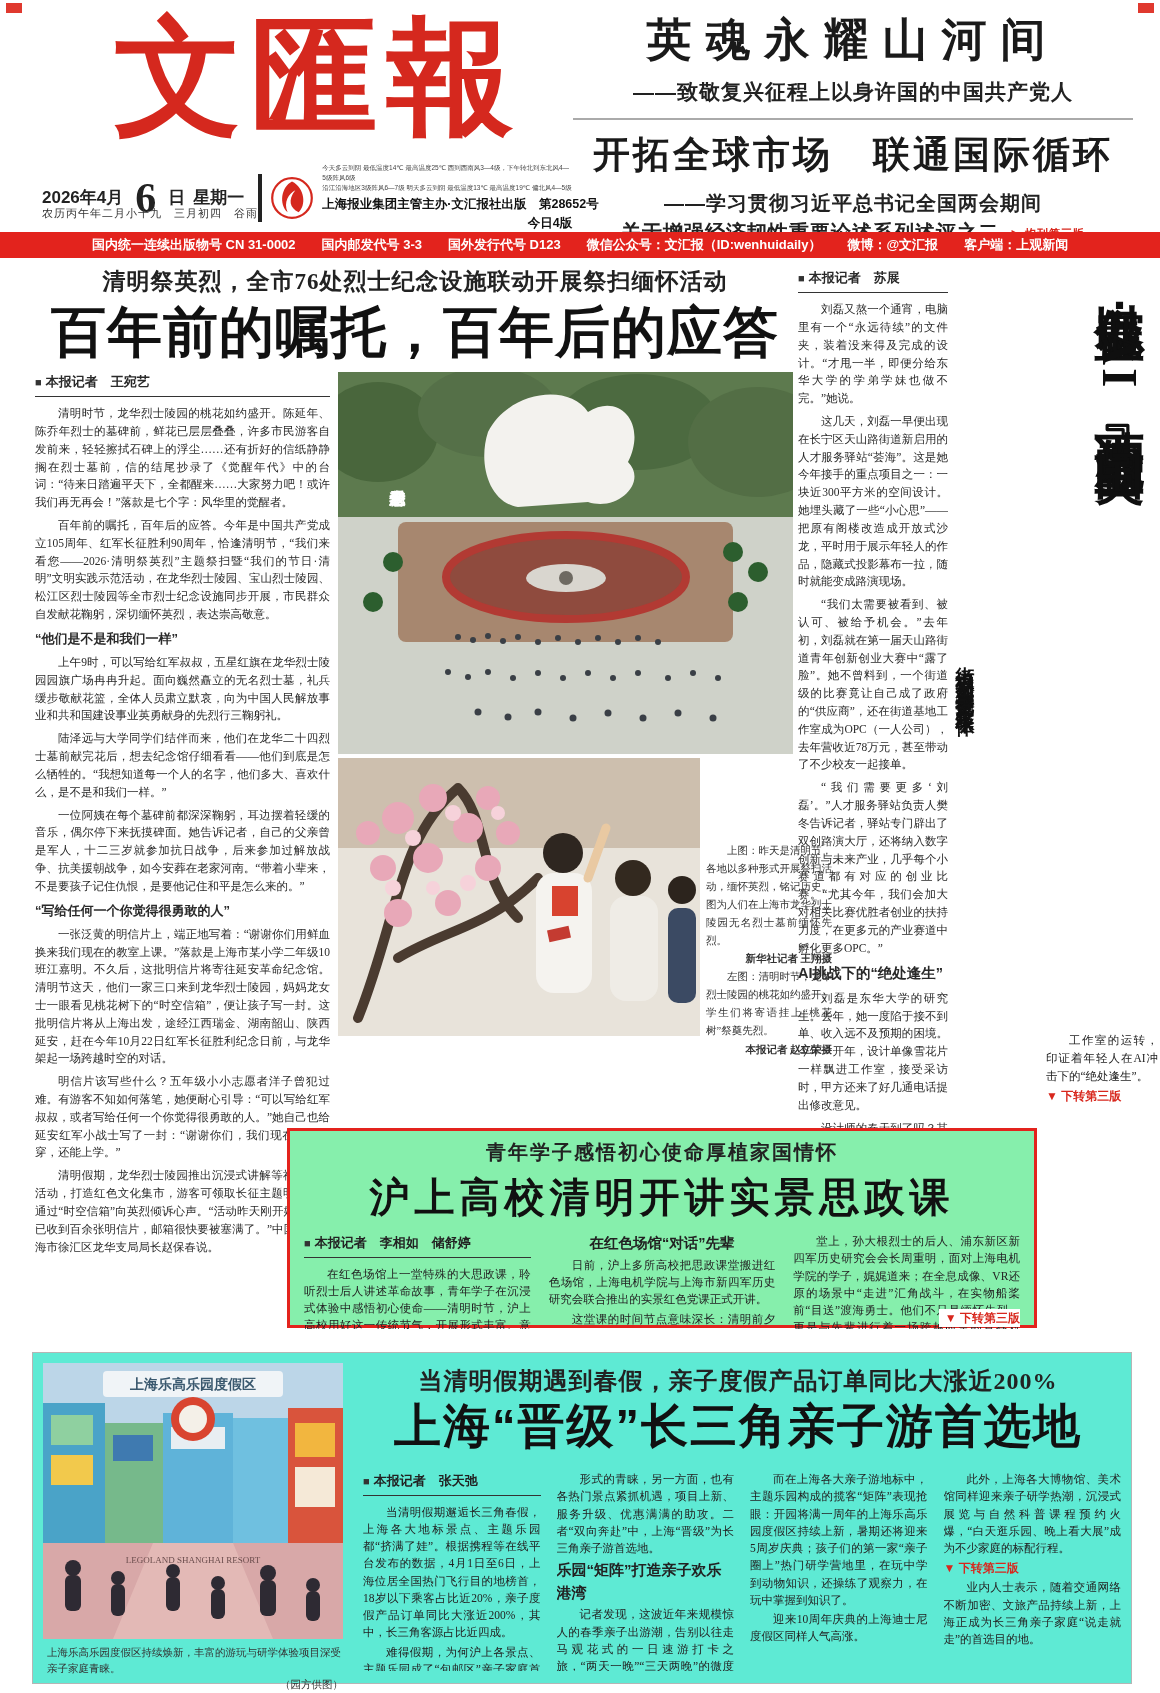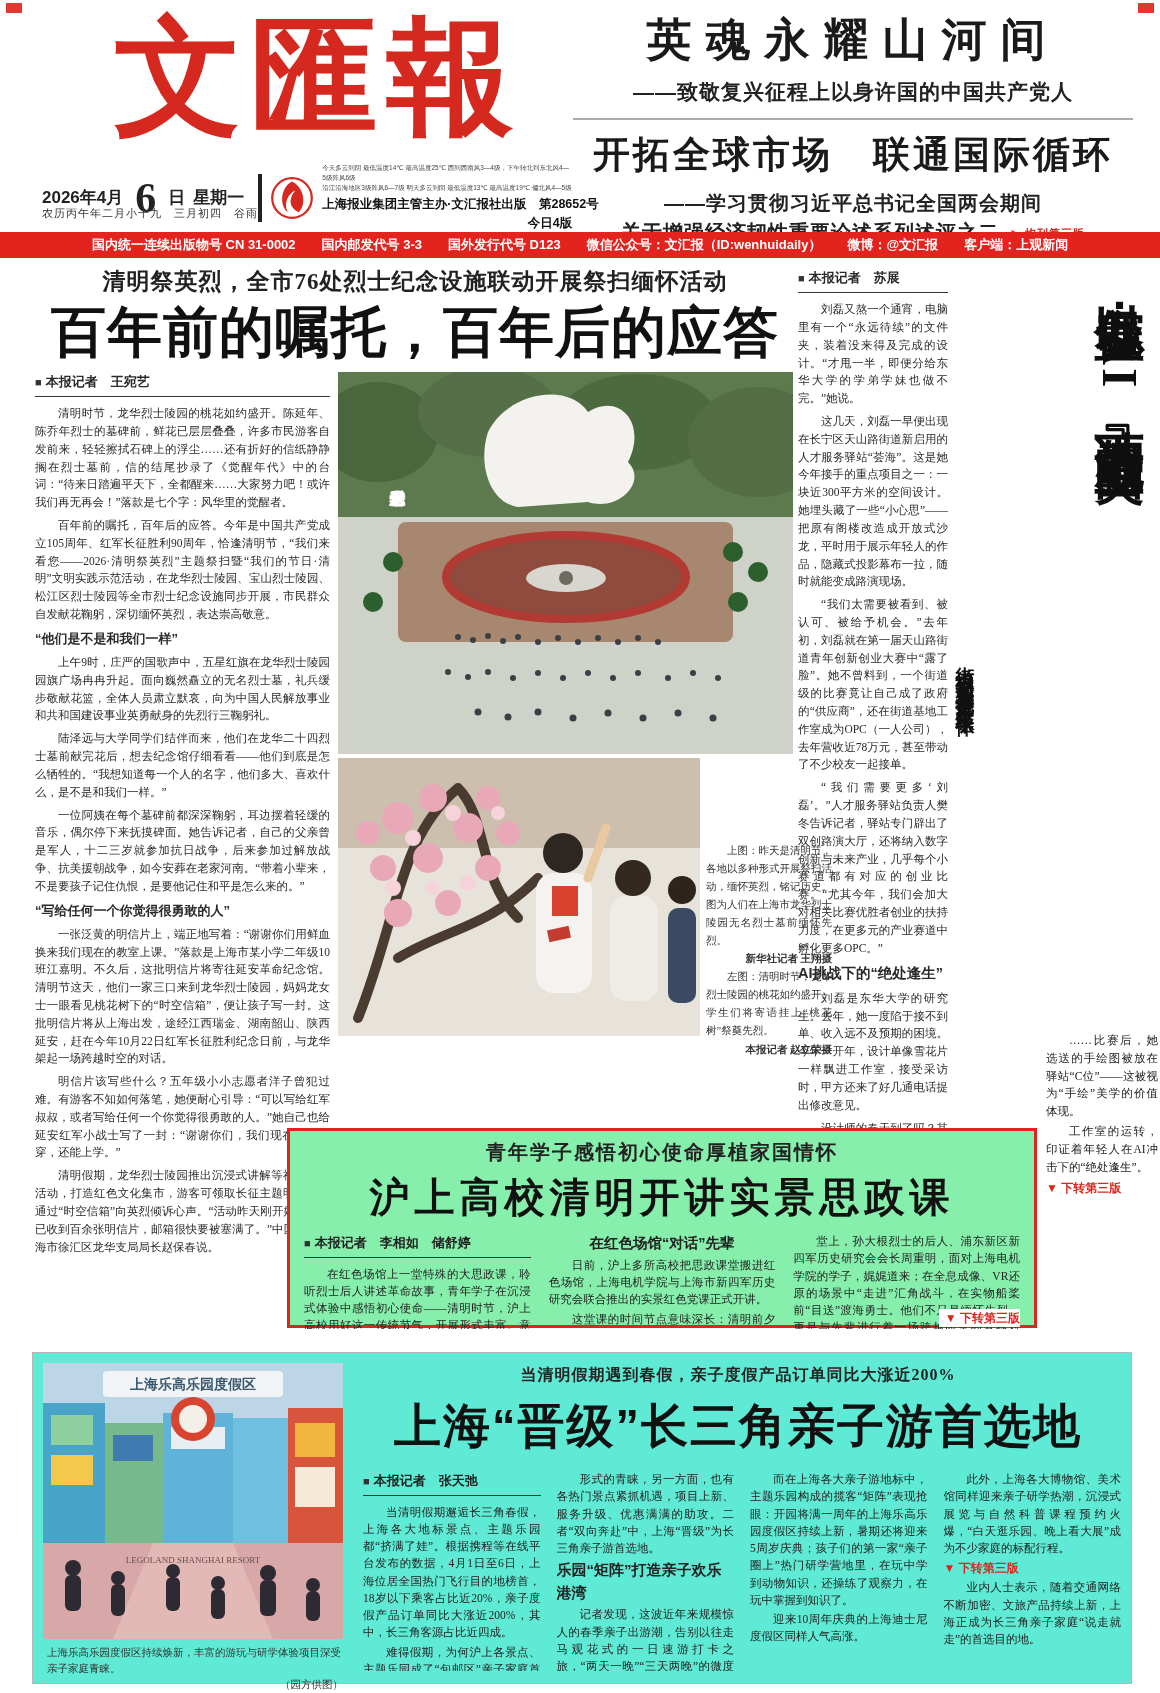--- a/index.html
+++ b/index.html
@@ -81,21 +81,21 @@
   .rb-jump{position:absolute;right:0;bottom:0;background:#fff;padding-left:6px;}
 
   
   .cont-col{position:absolute;left:1046px;top:1032px;width:112px;height:228px;overflow:hidden;
       font-size:11.5px;line-height:1.55;text-align:justify;}
   .cont-col p{margin:0 0 2px;text-indent:2em;}
 
   
   .bottombox{position:absolute;left:32px;top:1352px;width:1100px;height:332px;border:1px solid #b5b5b5;
       box-sizing:border-box;background:#5eead4;}
-  .bb-kicker{position:absolute;left:320px;top:12px;width:770px;text-align:center;font-size:16px;font-weight:bold;letter-spacing:1px;}
+  .bb-kicker{position:absolute;left:320px;top:12px;width:770px;text-align:center;font-size:24px;font-weight:bold;letter-spacing:1px;}
   .bb-headline{position:absolute;left:310px;top:42px;width:790px;text-align:center;font-size:47px;font-weight:900;
       letter-spacing:2px;color:#111;}
   .bb-cols{position:absolute;left:330px;top:118px;width:758px;height:200px;display:flex;gap:16px;overflow:hidden;}
   .bb-col{flex:1;font-size:11.5px;line-height:1.5;text-align:justify;overflow:hidden;}
   .bb-col p{margin:0 0 2px;text-indent:2em;}
   .bb-photo{position:absolute;left:10px;top:10px;width:300px;height:276px;}
   .bb-caption{position:absolute;left:14px;top:292px;width:296px;font-size:10.5px;line-height:1.5;color:#333;}
   .bb-caption .src{display:block;text-align:right;}
 </style>
 </head>
@@ -151,21 +151,21 @@
   </div>
 
   <div class="lead-kicker">清明祭英烈，全市76处烈士纪念设施联动开展祭扫缅怀活动</div>
   <div class="lead-headline sans">百年前的嘱托，百年后的应答</div>
 
   <div class="col" style="left:35px;top:372px;width:295px;height:886px;">
     <p class="byline"><span class="sq">■</span><span>本报记者　王宛艺</span></p>
     <p>清明时节，龙华烈士陵园的桃花如约盛开。陈延年、陈乔年烈士的墓碑前，鲜花已层层叠叠，许多市民游客自发前来，轻轻擦拭石碑上的浮尘……还有折好的信纸静静搁在烈士墓前，信的结尾抄录了《觉醒年代》中的台词：“待来日踏遍平天下，全都醒来……大家努力吧！或许我们再无再会！”落款是七个字：风华里的觉醒者。</p>
     <p>百年前的嘱托，百年后的应答。今年是中国共产党成立105周年、红军长征胜利90周年，恰逢清明节，“我们来看您——2026·清明祭英烈”主题祭扫暨“我们的节日·清明”文明实践示范活动，在龙华烈士陵园、宝山烈士陵园、松江区烈士陵园等全市烈士纪念设施同步开展，市民群众自发献花鞠躬，深切缅怀英烈，表达崇高敬意。</p>
     <p class="insub sans">“他们是不是和我们一样”</p>
-    <p>上午9时，庄严的国歌声中，五星红旗在龙华烈士陵园园旗广场冉冉升起。面向巍然矗立的无名烈士墓，礼兵缓步敬献花篮，全体人员肃立默哀，向为中国人民解放事业和共和国建设事业英勇献身的先烈行三鞠躬礼。</p>
+    <p>上午9时，可以写给红军叔叔，五星红旗在龙华烈士陵园园旗广场冉冉升起。面向巍然矗立的无名烈士墓，礼兵缓步敬献花篮，全体人员肃立默哀，向为中国人民解放事业和共和国建设事业英勇献身的先烈行三鞠躬礼。</p>
     <p>陆泽远与大学同学们结伴而来，他们在龙华二十四烈士墓前献完花后，想去纪念馆仔细看看——他们到底是怎么牺牲的。“我想知道每一个人的名字，他们多大、喜欢什么，是不是和我们一样。”</p>
     <p>一位阿姨在每个墓碑前都深深鞠躬，耳边摆着轻缓的音乐，偶尔停下来抚摸碑面。她告诉记者，自己的父亲曾是军人，十二三岁就参加抗日战争，后来参加过解放战争、抗美援朝战争，如今安葬在老家河南。“带着小辈来，不是要孩子记住仇恨，是要他记住和平是怎么来的。”</p>
     <p class="insub sans">“写给任何一个你觉得很勇敢的人”</p>
     <p>一张泛黄的明信片上，端正地写着：“谢谢你们用鲜血换来我们现在的教室上课。”落款是上海市某小学二年级10班江嘉明。不久后，这批明信片将寄往延安革命纪念馆。清明节这天，他们一家三口来到龙华烈士陵园，妈妈龙女士一眼看见桃花树下的“时空信箱”，便让孩子写一封。这批明信片将从上海出发，途经江西瑞金、湖南韶山、陕西延安，赶在今年10月22日红军长征胜利纪念日前，与龙华架起一场跨越时空的对话。</p>
     <p>明信片该写些什么？五年级小小志愿者洋子曾犯过难。有游客不知如何落笔，她便耐心引导：“可以写给红军叔叔，或者写给任何一个你觉得很勇敢的人。”她自己也给延安红军小战士写了一封：“谢谢你们，我们现在有吃有穿，还能上学。”</p>
     <p>清明假期，龙华烈士陵园推出沉浸式讲解等社会教育活动，打造红色文化集市，游客可领取长征主题明信片，通过“时空信箱”向英烈倾诉心声。“活动昨天刚开始，今天已收到百余张明信片，邮箱很快要被塞满了。”中国邮政上海市徐汇区龙华支局局长赵保春说。</p>
 
   </div>
 
   <div class="photo" style="left:338px;top:372px;width:455px;height:382px;">
@@ -283,21 +283,20 @@
     <p>“我们需要更多‘刘磊’。”人才服务驿站负责人樊冬告诉记者，驿站专门辟出了双创路演大厅，还将纳入数字创新与未来产业，几乎每个小赛道都有对应的创业比赛。“尤其今年，我们会加大对相关比赛优胜者创业的扶持力度，在更多元的产业赛道中孵化更多OPC。”</p>
     <p class="insub-left sans">AI挑战下的“绝处逢生”</p>
     <p>刘磊是东华大学的研究生。去年，她一度陷于接不到单、收入远不及预期的困境。今年一开年，设计单像雪花片一样飘进工作室，接受采访时，甲方还来了好几通电话提出修改意见。</p>
     <p>设计师的春天到了吗？其实不然。AI对设计行业的冲击不小，部分甲方已不再为设计师付费，转而用AI生成或工程外包。刘磊去过几次招聘会，发现就算设计类专业的研究生也不“吃香”。“专业对口的工资不高，工资达标的专业不对口。”去年初，她在就业市场上屡屡碰壁。</p>
   </div>
 
   <div class="vert-sub">街道级创新创业大赛挖掘更多『超级个体』</div>
   <div class="vert-head">以赛促业：AI冲击下的就业『突围』</div>
 
   <div class="cont-col">
-    <p>……比赛后，她选送的手绘图被放在驿站“C位”——这被视为“手绘”美学的价值体现。</p>
     <p>工作室的运转，印证着年轻人在AI冲击下的“绝处逢生”。</p>
     <p class="jumpmark sans">▼ 下转第三版</p>
   </div>
 
   <div class="redbox">
     <div class="rb-kicker">青年学子感悟初心使命厚植家国情怀</div>
     <div class="rb-headline">沪上高校清明开讲实景思政课</div>
     <div class="rb-cols">
       <div class="rb-col">
         <p class="byline"><span class="sq">■</span><span>本报记者　李相如　储舒婷</span></p>

